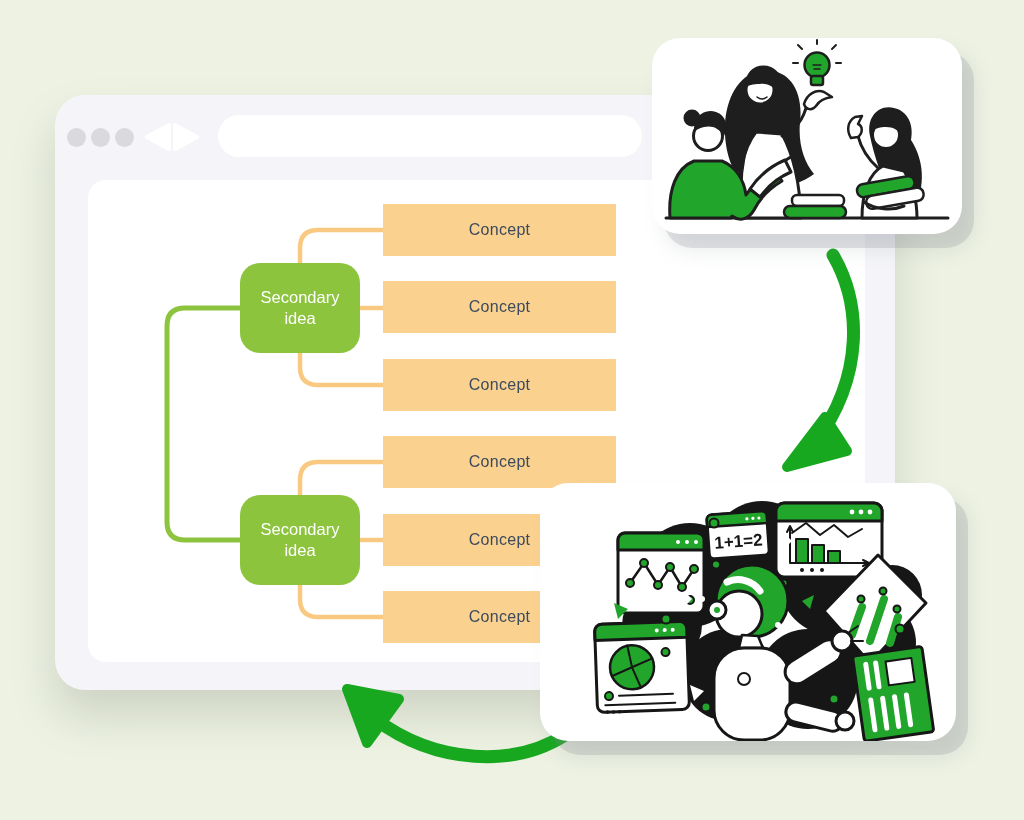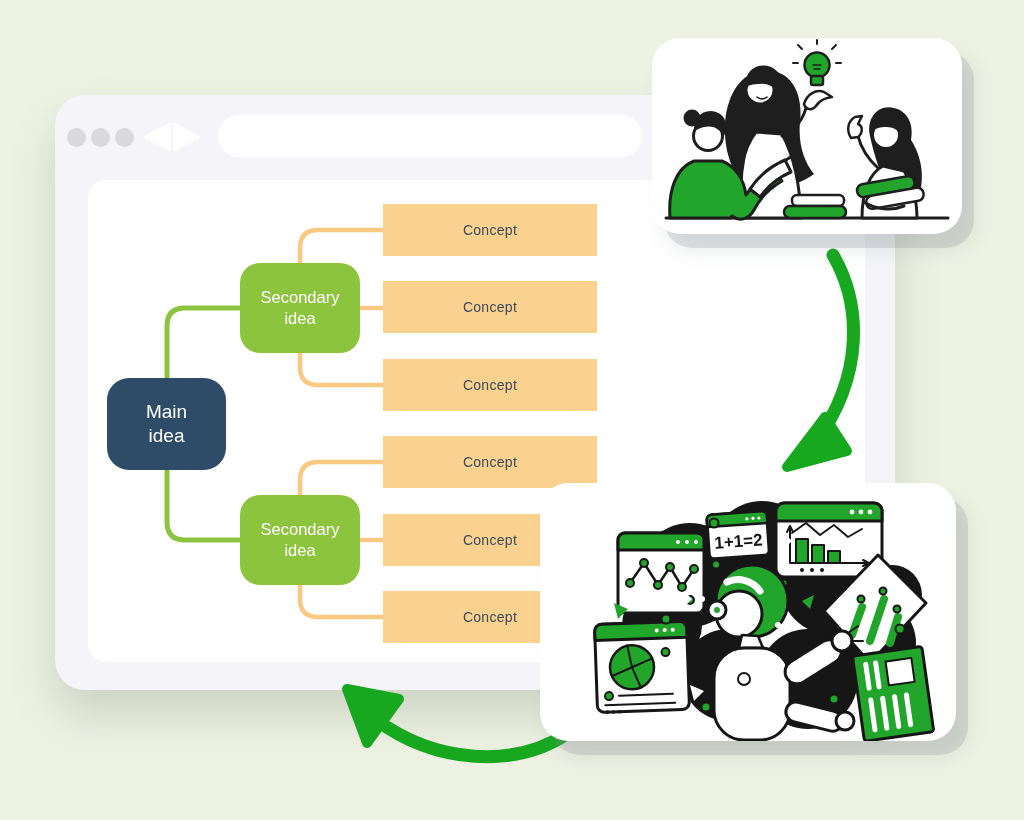--- a/index.html
+++ b/index.html
@@ -20,22 +20,22 @@
   .connectors{position:absolute;left:0;top:0;}
 
   
   .node{position:absolute;display:flex;align-items:center;justify-content:center;
     text-align:center;color:#fff;box-sizing:border-box;}
   .main-node{left:19px;top:198px;width:119px;height:92px;background:#2e4c68;
     border-radius:22px;font-size:19px;line-height:1.25;padding:0 26px;}
   .sec-node{left:152px;width:120px;height:90px;background:#8cc43d;
     border-radius:20px;font-size:16.5px;line-height:1.25;padding:12px 9px;}
   .sec-1{top:83px}.sec-2{top:315px}
-  .concept{left:295px;width:214px;height:52px;background:#fbd190;
-    color:#3b4a5c;font-size:14px;letter-spacing:.3px;}
+  .concept{left:295px;width:233px;height:52px;background:#fbd190;
+    color:#3b4a5c;font-size:16px;letter-spacing:.3px;}
   .c-1{top:24px}.c-2{top:101px}.c-3{top:179px}.c-4{top:256px}.c-5{top:334px}.c-6{top:411px}
 
   
   .card{position:absolute;background:#fff;border-radius:28px;z-index:10;
     box-shadow:12px 14px 0 rgba(130,137,146,.22),12px 16px 20px rgba(130,137,146,.18);}
   .card-top{left:652px;top:38px;width:310px;height:196px;}
   .card-bottom{left:540px;top:483px;width:416px;height:258px;}
   .card svg{display:block;border-radius:28px;}
 
   
@@ -64,21 +64,20 @@
       <svg class="connectors" width="777" height="482" viewBox="0 0 777 482">
         <path d="M152 128 H97 Q79 128 79 146 V342 Q79 360 97 360 H152" fill="none" stroke="#8cc43d" stroke-width="5"></path>
         <g fill="none" stroke="#f9c981" stroke-width="4.5">
           <path d="M295 50 H230 Q212 50 212 68 V187 Q212 205 230 205 H295"></path>
           <path d="M272 128 H295"></path>
           <path d="M295 282 H230 Q212 282 212 300 V419 Q212 437 230 437 H295"></path>
           <path d="M272 360 H295"></path>
         </g>
       </svg>
 
-      <div class="node main-node">Main idea</div>
       <div class="node sec-node sec-1">Secondary idea</div>
       <div class="node sec-node sec-2">Secondary idea</div>
       <div class="node concept c-1">Concept</div>
       <div class="node concept c-2">Concept</div>
       <div class="node concept c-3">Concept</div>
       <div class="node concept c-4">Concept</div>
       <div class="node concept c-5">Concept</div>
       <div class="node concept c-6">Concept</div>
     </div>
   </div>

